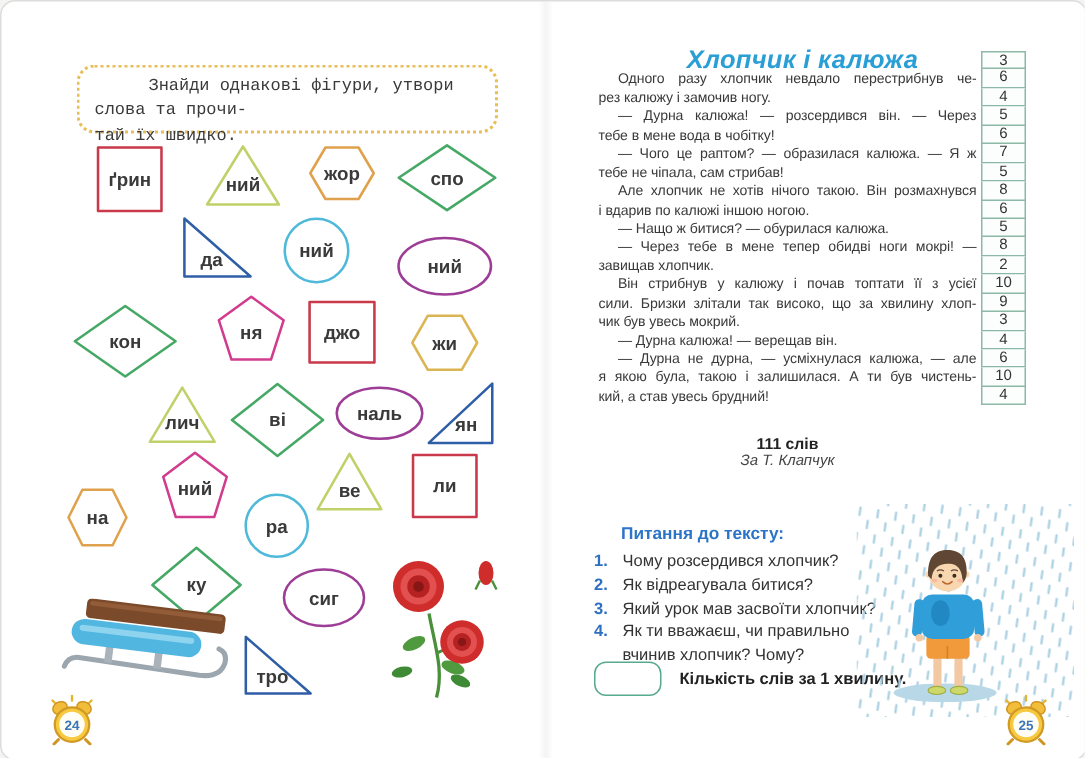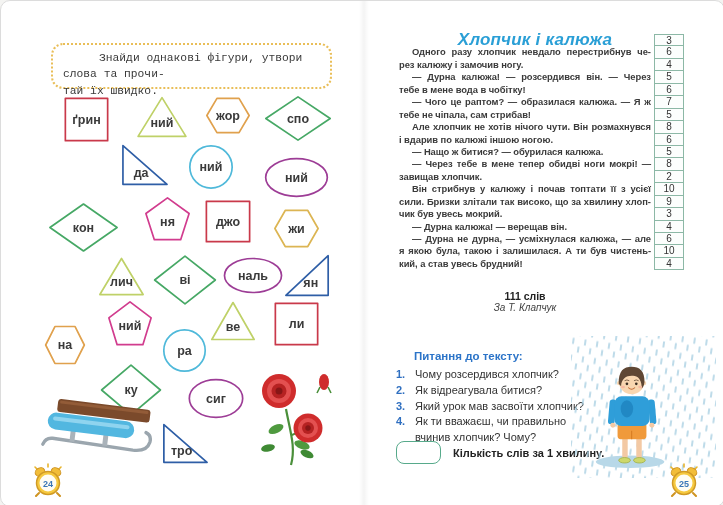--- a/index.html
+++ b/index.html
@@ -24,21 +24,21 @@
   .v-rtr  .lbl{top:68%;left:14%;}
   .c-red *{stroke:#c9394a;} .c-yg *{stroke:#bfd168;} .c-or *{stroke:#e0a14d;}
   .c-yel *{stroke:#dcb553;} .c-grn *{stroke:#46a865;} .c-pnk *{stroke:#d13c8e;}
   .c-nvy *{stroke:#2e5ea6;} .c-cyn *{stroke:#4fb9da;} .c-pur *{stroke:#9d3d96;}
 
   .illu{position:absolute;}
 
   
   .story{position:absolute;left:398px;top:33px;width:285px;}
   .srow{display:flex;height:12.45px;}
-  .stxt{width:252px;font-size:9.4px;line-height:12.45px;letter-spacing:-.05px;white-space:nowrap;box-sizing:border-box;font-weight:bold;}
+  .stxt{width:252px;font-size:9.4px;line-height:12.45px;letter-spacing:-.05px;white-space:nowrap;box-sizing:border-box;}
   .st-title{font-size:17px;font-weight:bold;color:#2a9fd6;text-align:center;padding-left:20px;letter-spacing:.2px;font-style:italic;}
   .jline{display:flex;justify-content:space-between;}
   .ind{padding-left:13px;}
   .sbox{width:30px;margin-left:3px;box-sizing:border-box;border:1px solid #8cb8a6;background:#fcfefd;
         text-align:center;font-size:10px;line-height:11.5px;color:#333;}
   .srow + .srow .sbox{border-top:none;}
   .total{position:absolute;left:398px;top:289px;width:252px;text-align:center;font-weight:bold;font-size:10.5px;color:#222;}
   .author{position:absolute;left:398px;top:301px;width:252px;text-align:center;font-style:italic;font-size:10px;color:#444;}
 
   .qhead{position:absolute;left:413px;top:349px;font-weight:bold;font-size:11.5px;color:#2c74c8;}
@@ -309,21 +309,21 @@
         <div class="stxt">тебе не чіпала, сам стрибав!</div>
         <div class="sbox">5</div>
       </div>
     <div class="srow">
         <div class="stxt ind jline">
           <span>Але</span>
           <span>хлопчик</span>
           <span>не</span>
           <span>хотів</span>
           <span>нічого</span>
-          <span>чути.</span>
+          <span>такою.</span>
           <span>Він</span>
           <span>розмахнувся</span>
         </div>
         <div class="sbox">8</div>
       </div>
     <div class="srow">
         <div class="stxt">і вдарив по калюжі іншою ногою.</div>
         <div class="sbox">6</div>
       </div>
     <div class="srow">

